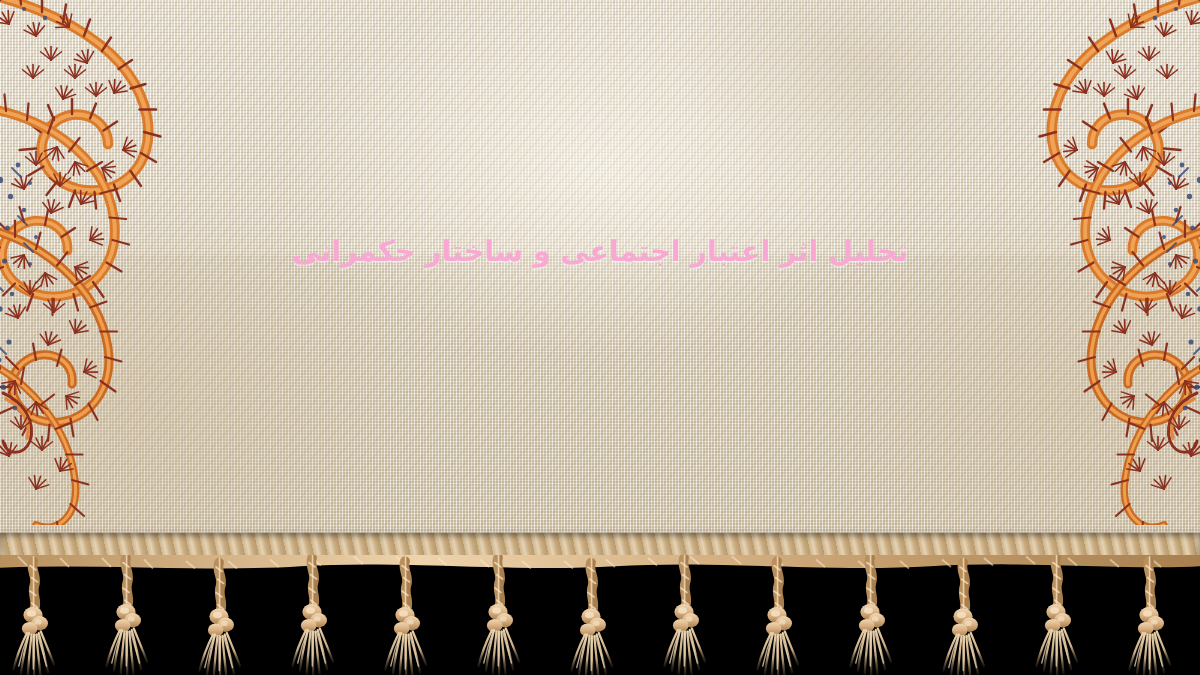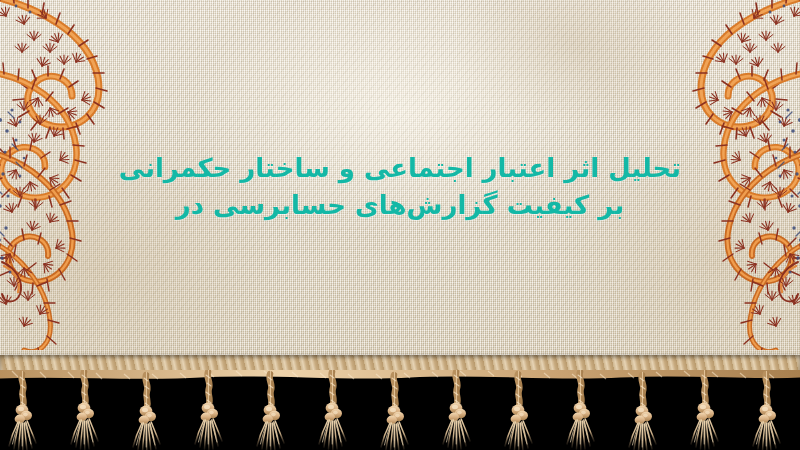--- a/index.html
+++ b/index.html
@@ -67,24 +67,24 @@
   .ornament svg{width:100%;height:100%;display:block;}
 
   
   #title-block{
     position:absolute;left:0;top:150px;width:800px;
     text-align:center;
     direction:rtl;
     z-index:5;
   }
   .title-line{
-    color:#14b8a6;
+    color:#f9a8d4;
     font-family:"DejaVu Sans","Liberation Sans",sans-serif;
     font-weight:700;
-    font-size:26px;
+    font-size:19px;
     line-height:37px;
     letter-spacing:0px;
     white-space:nowrap;
     text-shadow:0 1px 0 rgba(255,255,255,.35);
   }
 
   
   #fringe{
     position:absolute;left:0;top:370px;width:800px;height:80px;
     z-index:6;pointer-events:none;
@@ -519,21 +519,20 @@
           <path d="M10,236 L4,230"></path>
         <path d="M20,118 L14,112"></path>
           <path d="M24,150 L18,144"></path>
           <path d="M28,168 L22,162"></path>
       </g>
     </svg>
   </div>
 
   <div id="title-block">
     <div class="title-line">تحلیل اثر اعتبار اجتماعی و ساختار حکمرانی</div>
-    <div class="title-line">بر کیفیت گزارش‌های حسابرسی در</div>
   </div>
 
   <div id="fringe">
     <svg viewBox="0 0 800 80" xmlns="http://www.w3.org/2000/svg" preserveAspectRatio="none">
       <defs>
         <linearGradient id="cordG" x1="0" y1="0" x2="1" y2="0">
           <stop offset="0" stop-color="#b8905e"></stop>
           <stop offset=".35" stop-color="#eed3ab"></stop>
           <stop offset=".7" stop-color="#c9a272"></stop>
           <stop offset="1" stop-color="#a8804f"></stop>

